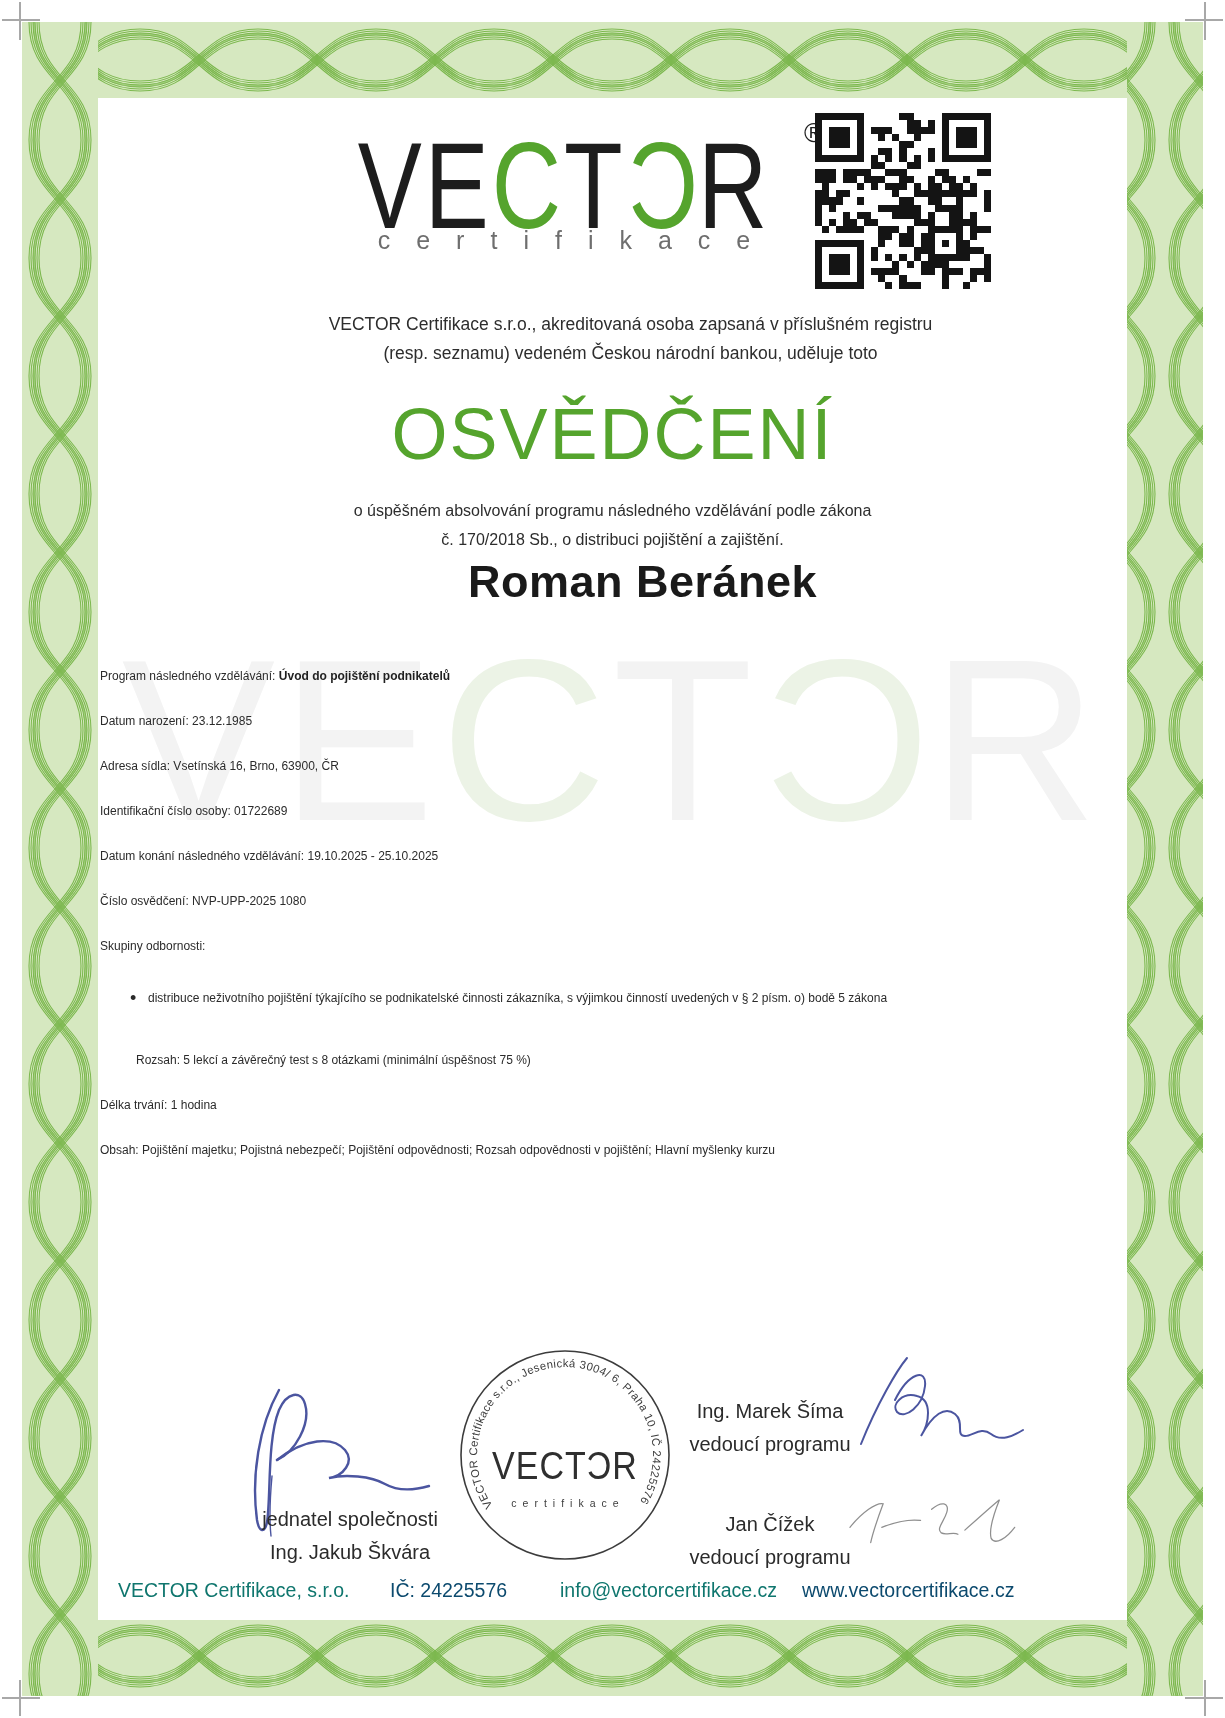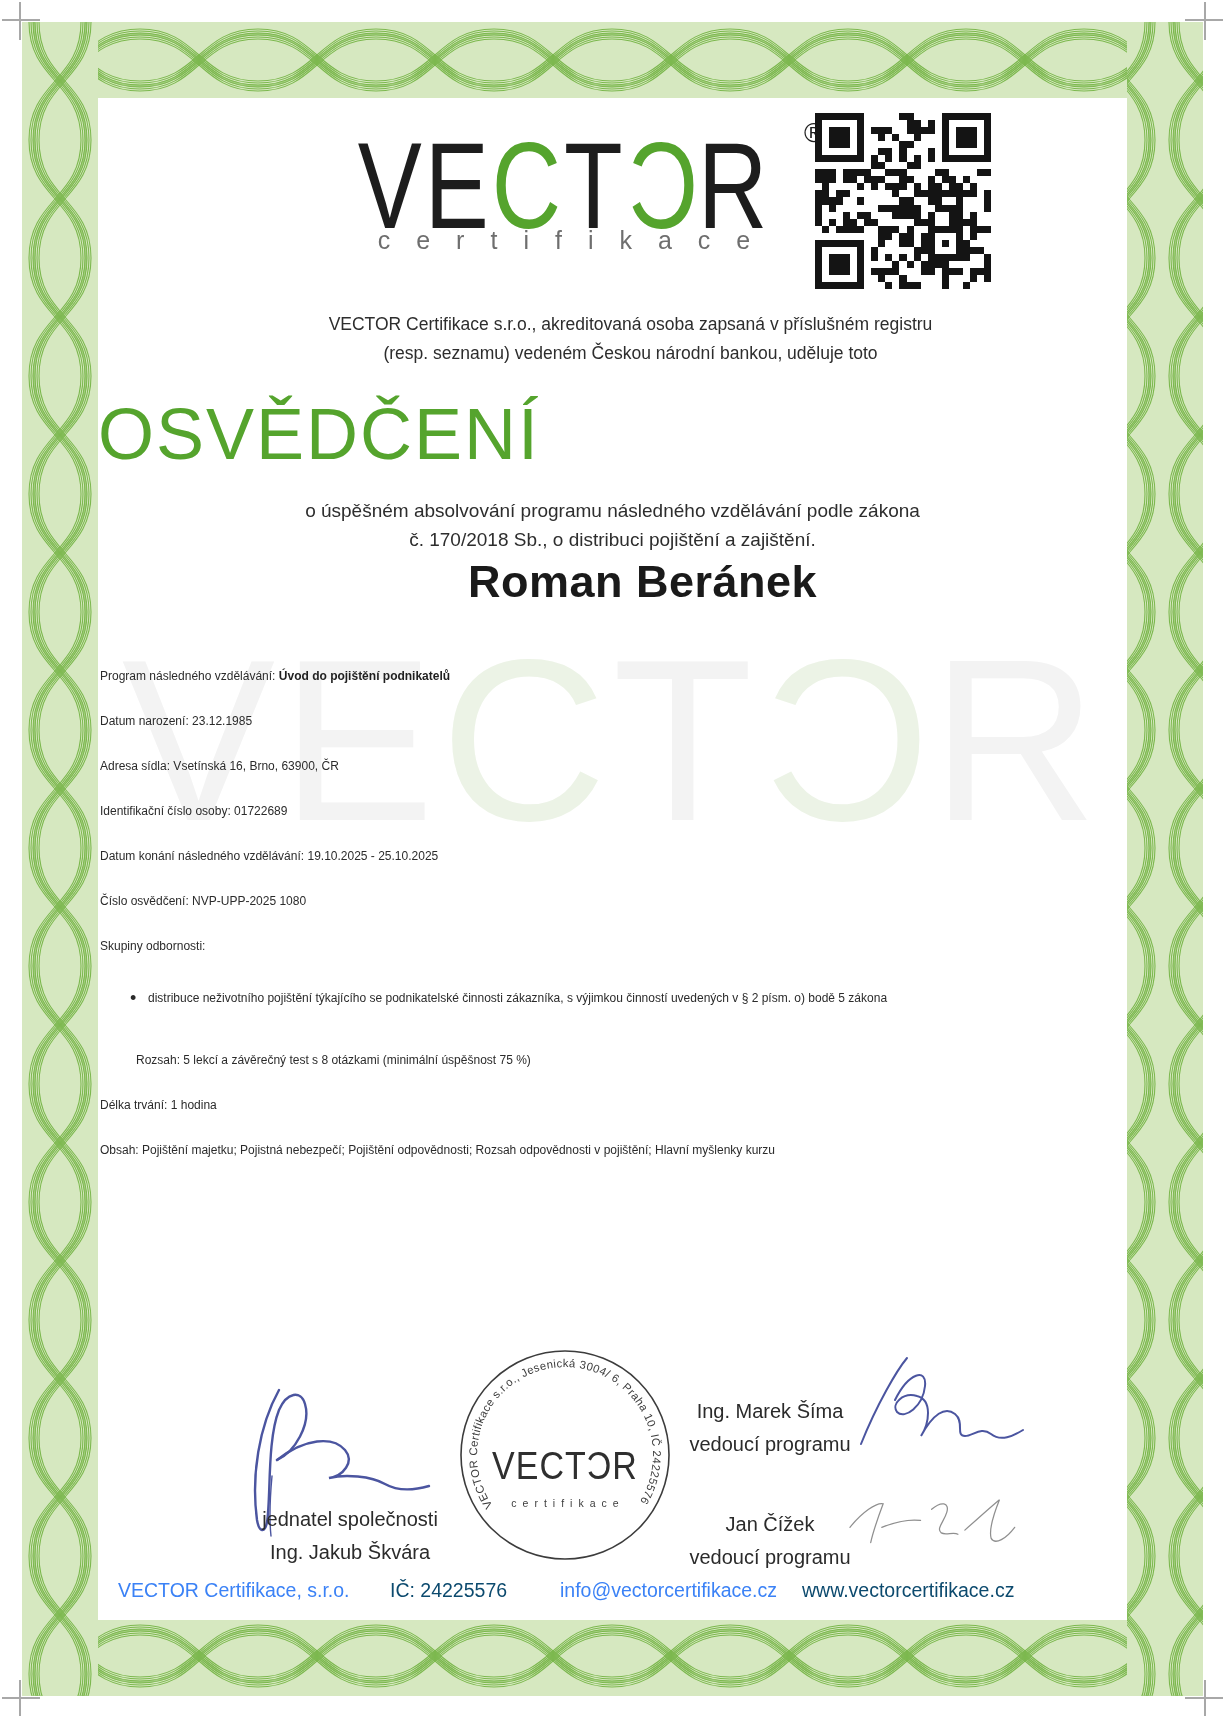--- a/index.html
+++ b/index.html
@@ -34,24 +34,24 @@
   .brand-tag{
     position:absolute;top:128px;left:160px;width:612px;text-align:center;
     font-size:25px;color:#6e6e6e;letter-spacing:26px;text-indent:26px;white-space:nowrap;
   }
   
   .qr{position:absolute;top:15px;left:717px;width:176px;height:176px;background:#fff;}
   .qr svg{width:100%;height:100%;display:block;}
   
   .intro{position:absolute;top:212px;left:18px;width:100%;text-align:center;font-size:17.5px;line-height:28.5px;color:#2d2d2d;}
   .cert-title{
-    position:absolute;top:288px;left:0;width:100%;text-align:left;
+    position:absolute;top:288px;left:0;width:100%;text-align:center;
     font-size:72px;line-height:96px;font-weight:300;color:#55a42d;letter-spacing:2px;
   }
-  .subtitle{position:absolute;top:398px;left:0;width:100%;text-align:center;font-size:19px;line-height:29px;color:#2d2d2d;}
+  .subtitle{position:absolute;top:398px;left:0;width:100%;text-align:center;font-size:16px;line-height:29px;color:#2d2d2d;}
   .recipient{
     position:absolute;top:456px;left:0;width:100%;text-align:center;
     font-size:45px;line-height:56px;font-weight:700;color:#1a1a1a;letter-spacing:0.5px;padding-left:30px;
   }
   
   .details{position:absolute;top:556px;left:2px;right:12px;font-size:12px;color:#2b2b2b;}
   .dl{line-height:45px;white-space:nowrap;}
   .dl b{font-weight:700;color:#1f1f1f;}
   .group-item{
     position:relative;margin:12px 0 0 48px;line-height:35px;max-width:900px;white-space:normal;
@@ -64,21 +64,21 @@
   .stamp svg{width:100%;height:100%;display:block;}
   .stamp-ring{font-size:11.3px;letter-spacing:0.4px;fill:#3c3c3c;}
   .stamp-word{font-size:34px;font-weight:400;fill:#2f2f2f;letter-spacing:1px;}
   .stamp-tag{font-size:10.5px;letter-spacing:6px;fill:#3c3c3c;}
   
   .sig{position:absolute;}
   .sig svg{display:block;width:100%;height:100%;}
   .sig-name{position:absolute;text-align:center;font-size:20px;line-height:33px;color:#2b2b2b;}
   
   .foot{position:absolute;top:1481px;font-size:19.5px;white-space:nowrap;}
-  .foot.green{color:#3b82f6;}
+  .foot.green{color:#0f766e;}
   .foot.dark{color:#0c4a6e;}
 </style>
 </head>
 <body>
 
 <svg class="layer" width="1225" height="1718" viewBox="0 0 1225 1718" aria-hidden="true">
   <defs>
     <path id="hwA" d="M0,12 C59,12 59,64 118,64 C177,64 177,12 236,12" fill="none"></path>
     <path id="hwB" d="M0,64 C59,64 59,12 118,12 C177,12 177,64 236,64" fill="none"></path>
     <path id="vwA" d="M12,0 C12,59 64,59 64,118 C64,177 12,177 12,236" fill="none"></path>

